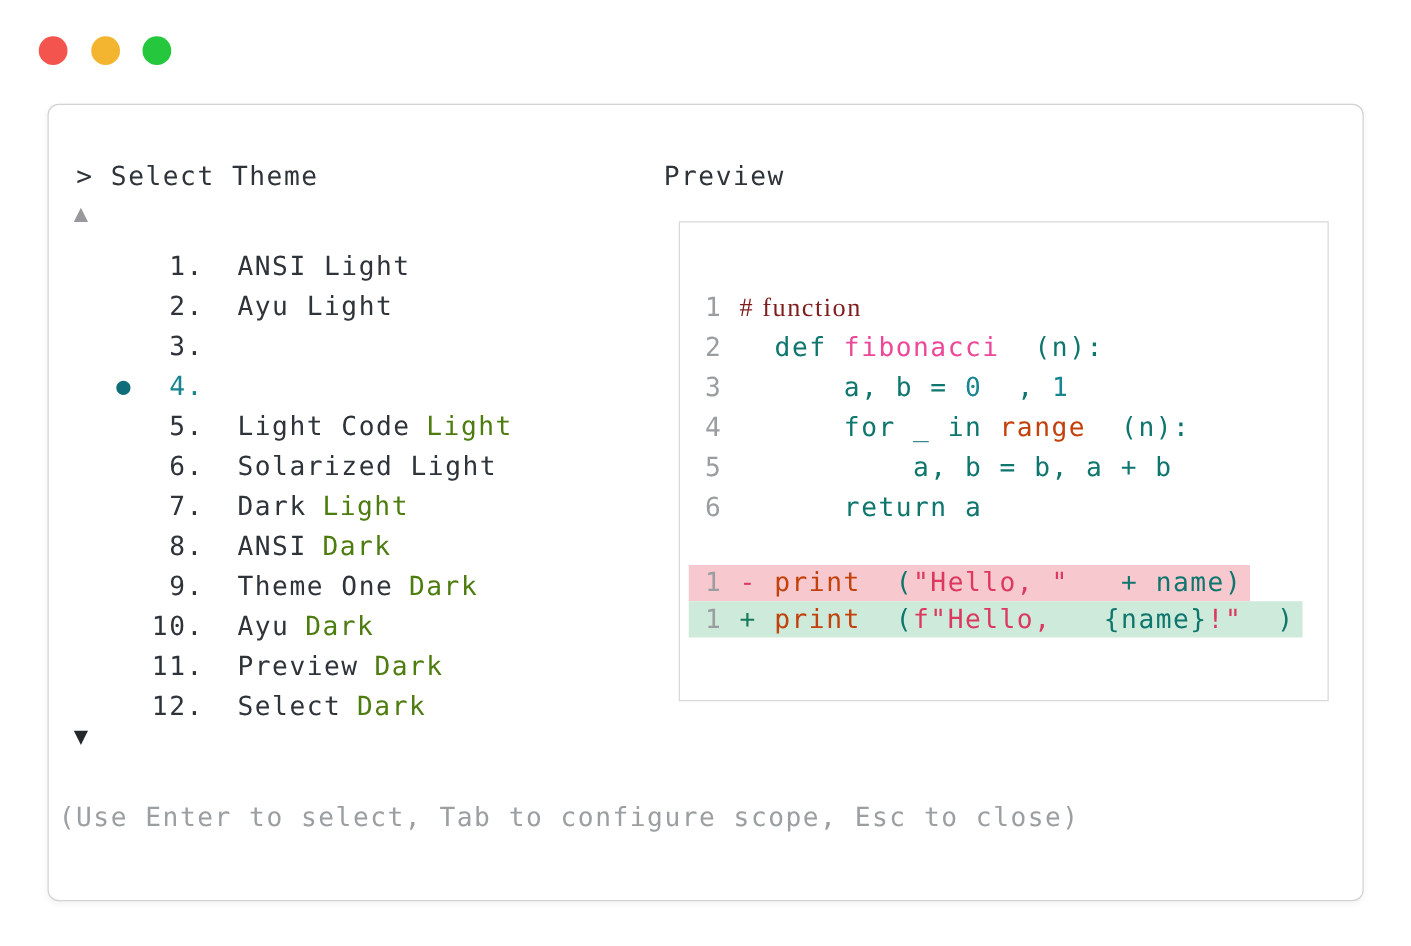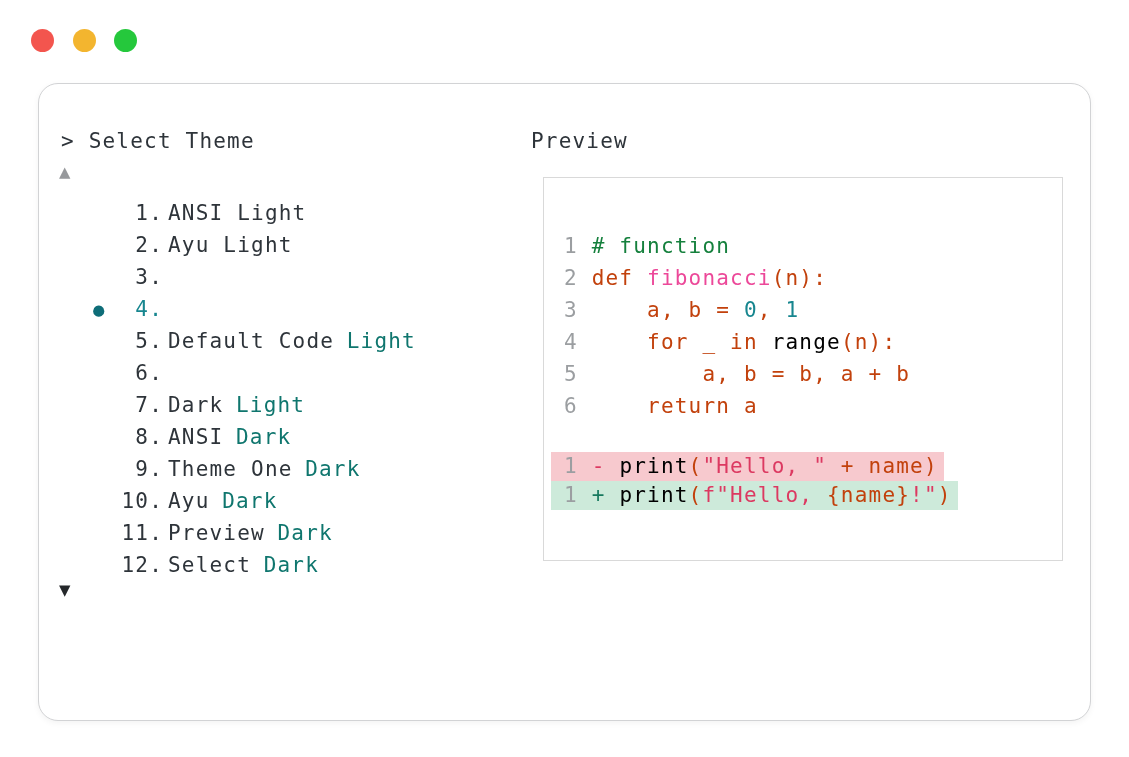--- a/index.html
+++ b/index.html
@@ -6,57 +6,57 @@
   html,body { width:1129px; height:757px; background:#ffffff; overflow:hidden; }
   body { position:relative; font-family:"DejaVu Sans Mono", monospace; }
 
   .dot { position:absolute; width:23px; height:23px; border-radius:50%; top:29px; }
   .dot-red   { left:31px;  background:#f3554e; }
   .dot-yel   { left:73px;  background:#f3b52f; }
   .dot-grn   { left:114px; background:#25c83c; }
 
   .panel {
     position:absolute; left:38px; top:83px; width:1053px; height:638px;
-    background:#ffffff; border:1.5px solid #d2d3d5; border-radius:20px;
+    background:#ffffff; border:1.5px solid #d2d3d5; border-radius:9px;
     box-shadow:0 2px 6px rgba(0,0,0,0.05);
     font-size:21px; letter-spacing:1.2px; color:#2e343a;
   }
 
   .prompt   { position:absolute; left:22px;  top:43px; line-height:28px; white-space:pre; }
   .pvlabel  { position:absolute; left:492px; top:43px; line-height:28px; }
 
   .arrow-up   { position:absolute; left:20px; top:76px;  font-size:19px; color:#97999c; line-height:22px; }
   .arrow-down { position:absolute; left:20px; top:494px; font-size:19px; color:#25282b; line-height:22px; }
 
   .tlist { position:absolute; left:54px; top:113px; }
   .trow  { display:flex; align-items:center; height:32px; white-space:pre; }
   .trow .marker { width:28px; color:#0e6d78; font-size:19px; }
   .trow .num    { width:42px; text-align:right; }
-  .trow .label  { margin-left:5px; }
-  .trow .muted  { margin-left:12.6px; color:#0f766e; }
+  .trow .label  { margin-left:27px; }
+  .trow .muted  { margin-left:12.6px; color:#4d7c0f; }
   .trow.sel .num, .trow.sel .label { color:#17868f; }
 
   .preview-box {
     position:absolute; left:504px; top:93px; width:520px; height:384px;
     background:#ffffff; border:1.5px solid #d9d9d9;
   }
   .code { position:absolute; left:20px; top:52px; white-space:pre; }
   .cl   { height:32px; line-height:32px; }
   .ln   { color:#9b9ea1; }
 
   .diffs { position:absolute; left:7px; top:274px; white-space:pre; }
   .dl { width:fit-content; height:29px; line-height:29px; padding:0 6px 0 13px; }
   .dl.removed { background:#f7c9ce; }
   .dl.added   { background:#cdeada; }
 
-  .c-fg      { color:#c2410c; }
-  .c-comment { color:#15803d; }
+  .c-fg      { color:#0f766e;margin-left:28px; }
+  .c-comment { color:#7f1d1d;font-family:Liberation Serif, serif; }
   .c-fn      { color:#ec4899; }
   .c-num     { color:#17868f; }
-  .c-blue    { color:#000000; }
+  .c-blue    { color:#c2410c; }
   .c-str     { color:#dc3961; }
   .c-minus   { color:#dc3961; }
   .c-plus    { color:#17795e; }
 
   .hint { position:absolute; left:8px; top:556px; color:#9b9fa2; line-height:28px; white-space:pre; }
 </style>
 </head>
 <body>
 
 <div>
@@ -68,29 +68,30 @@
 <div class="panel">
   <div class="prompt">&gt; Select Theme</div>
   <div class="pvlabel">Preview</div>
 
   <div class="arrow-up">▲</div>
   <div class="tlist">
       <div class="trow"><span class="marker"></span><span class="num">1.</span><span class="label">ANSI Light</span></div>
       <div class="trow"><span class="marker"></span><span class="num">2.</span><span class="label">Ayu Light</span></div>
       <div class="trow"><span class="marker"></span><span class="num">3.</span></div>
       <div class="trow sel"><span class="marker">●</span><span class="num">4.</span></div>
-      <div class="trow"><span class="marker"></span><span class="num">5.</span><span class="label">Default Code</span><span class="muted">Light</span></div>
-      <div class="trow"><span class="marker"></span><span class="num">6.</span></div>
+      <div class="trow"><span class="marker"></span><span class="num">5.</span><span class="label">Light Code</span><span class="muted">Light</span></div>
+      <div class="trow"><span class="marker"></span><span class="num">6.</span><span class="label">Solarized Light</span></div>
       <div class="trow"><span class="marker"></span><span class="num">7.</span><span class="label">Dark</span><span class="muted">Light</span></div>
       <div class="trow"><span class="marker"></span><span class="num">8.</span><span class="label">ANSI</span><span class="muted">Dark</span></div>
       <div class="trow"><span class="marker"></span><span class="num">9.</span><span class="label">Theme One</span><span class="muted">Dark</span></div>
       <div class="trow"><span class="marker"></span><span class="num">10.</span><span class="label">Ayu</span><span class="muted">Dark</span></div>
       <div class="trow"><span class="marker"></span><span class="num">11.</span><span class="label">Preview</span><span class="muted">Dark</span></div>
       <div class="trow"><span class="marker"></span><span class="num">12.</span><span class="label">Select</span><span class="muted">Dark</span></div>
     </div>
   <div class="arrow-down">▼</div>
 
   <div class="preview-box">
     <div class="code"><div class="cl"><span class="ln">1</span> <span class="c-comment"># function</span></div><div class="cl"><span class="ln">2</span> <span class="c-fg">def </span><span class="c-fn">fibonacci</span><span class="c-fg">(n):</span></div><div class="cl"><span class="ln">3</span> <span class="c-fg">    a, b = </span><span class="c-num">0</span><span class="c-fg">, </span><span class="c-num">1</span></div><div class="cl"><span class="ln">4</span> <span class="c-fg">    for _ in </span><span class="c-blue">range</span><span class="c-fg">(n):</span></div><div class="cl"><span class="ln">5</span> <span class="c-fg">        a, b = b, a + b</span></div><div class="cl"><span class="ln">6</span> <span class="c-fg">    return a</span></div></div>
     <div class="diffs"><div class="dl removed"><span class="ln">1</span> <span class="c-minus">- </span><span class="c-blue">print</span><span class="c-fg">(</span><span class="c-str">"Hello, "</span><span class="c-fg"> + name)</span></div><div class="dl added"><span class="ln">1</span> <span class="c-plus">+ </span><span class="c-blue">print</span><span class="c-fg">(</span><span class="c-str">f"Hello, </span><span class="c-fg">{name}</span><span class="c-str">!"</span><span class="c-fg">)</span></div></div>
   </div>
 
+  <div class="hint">(Use Enter to select, Tab to configure scope, Esc to close)</div>
 </div>
 
 </body></html>

